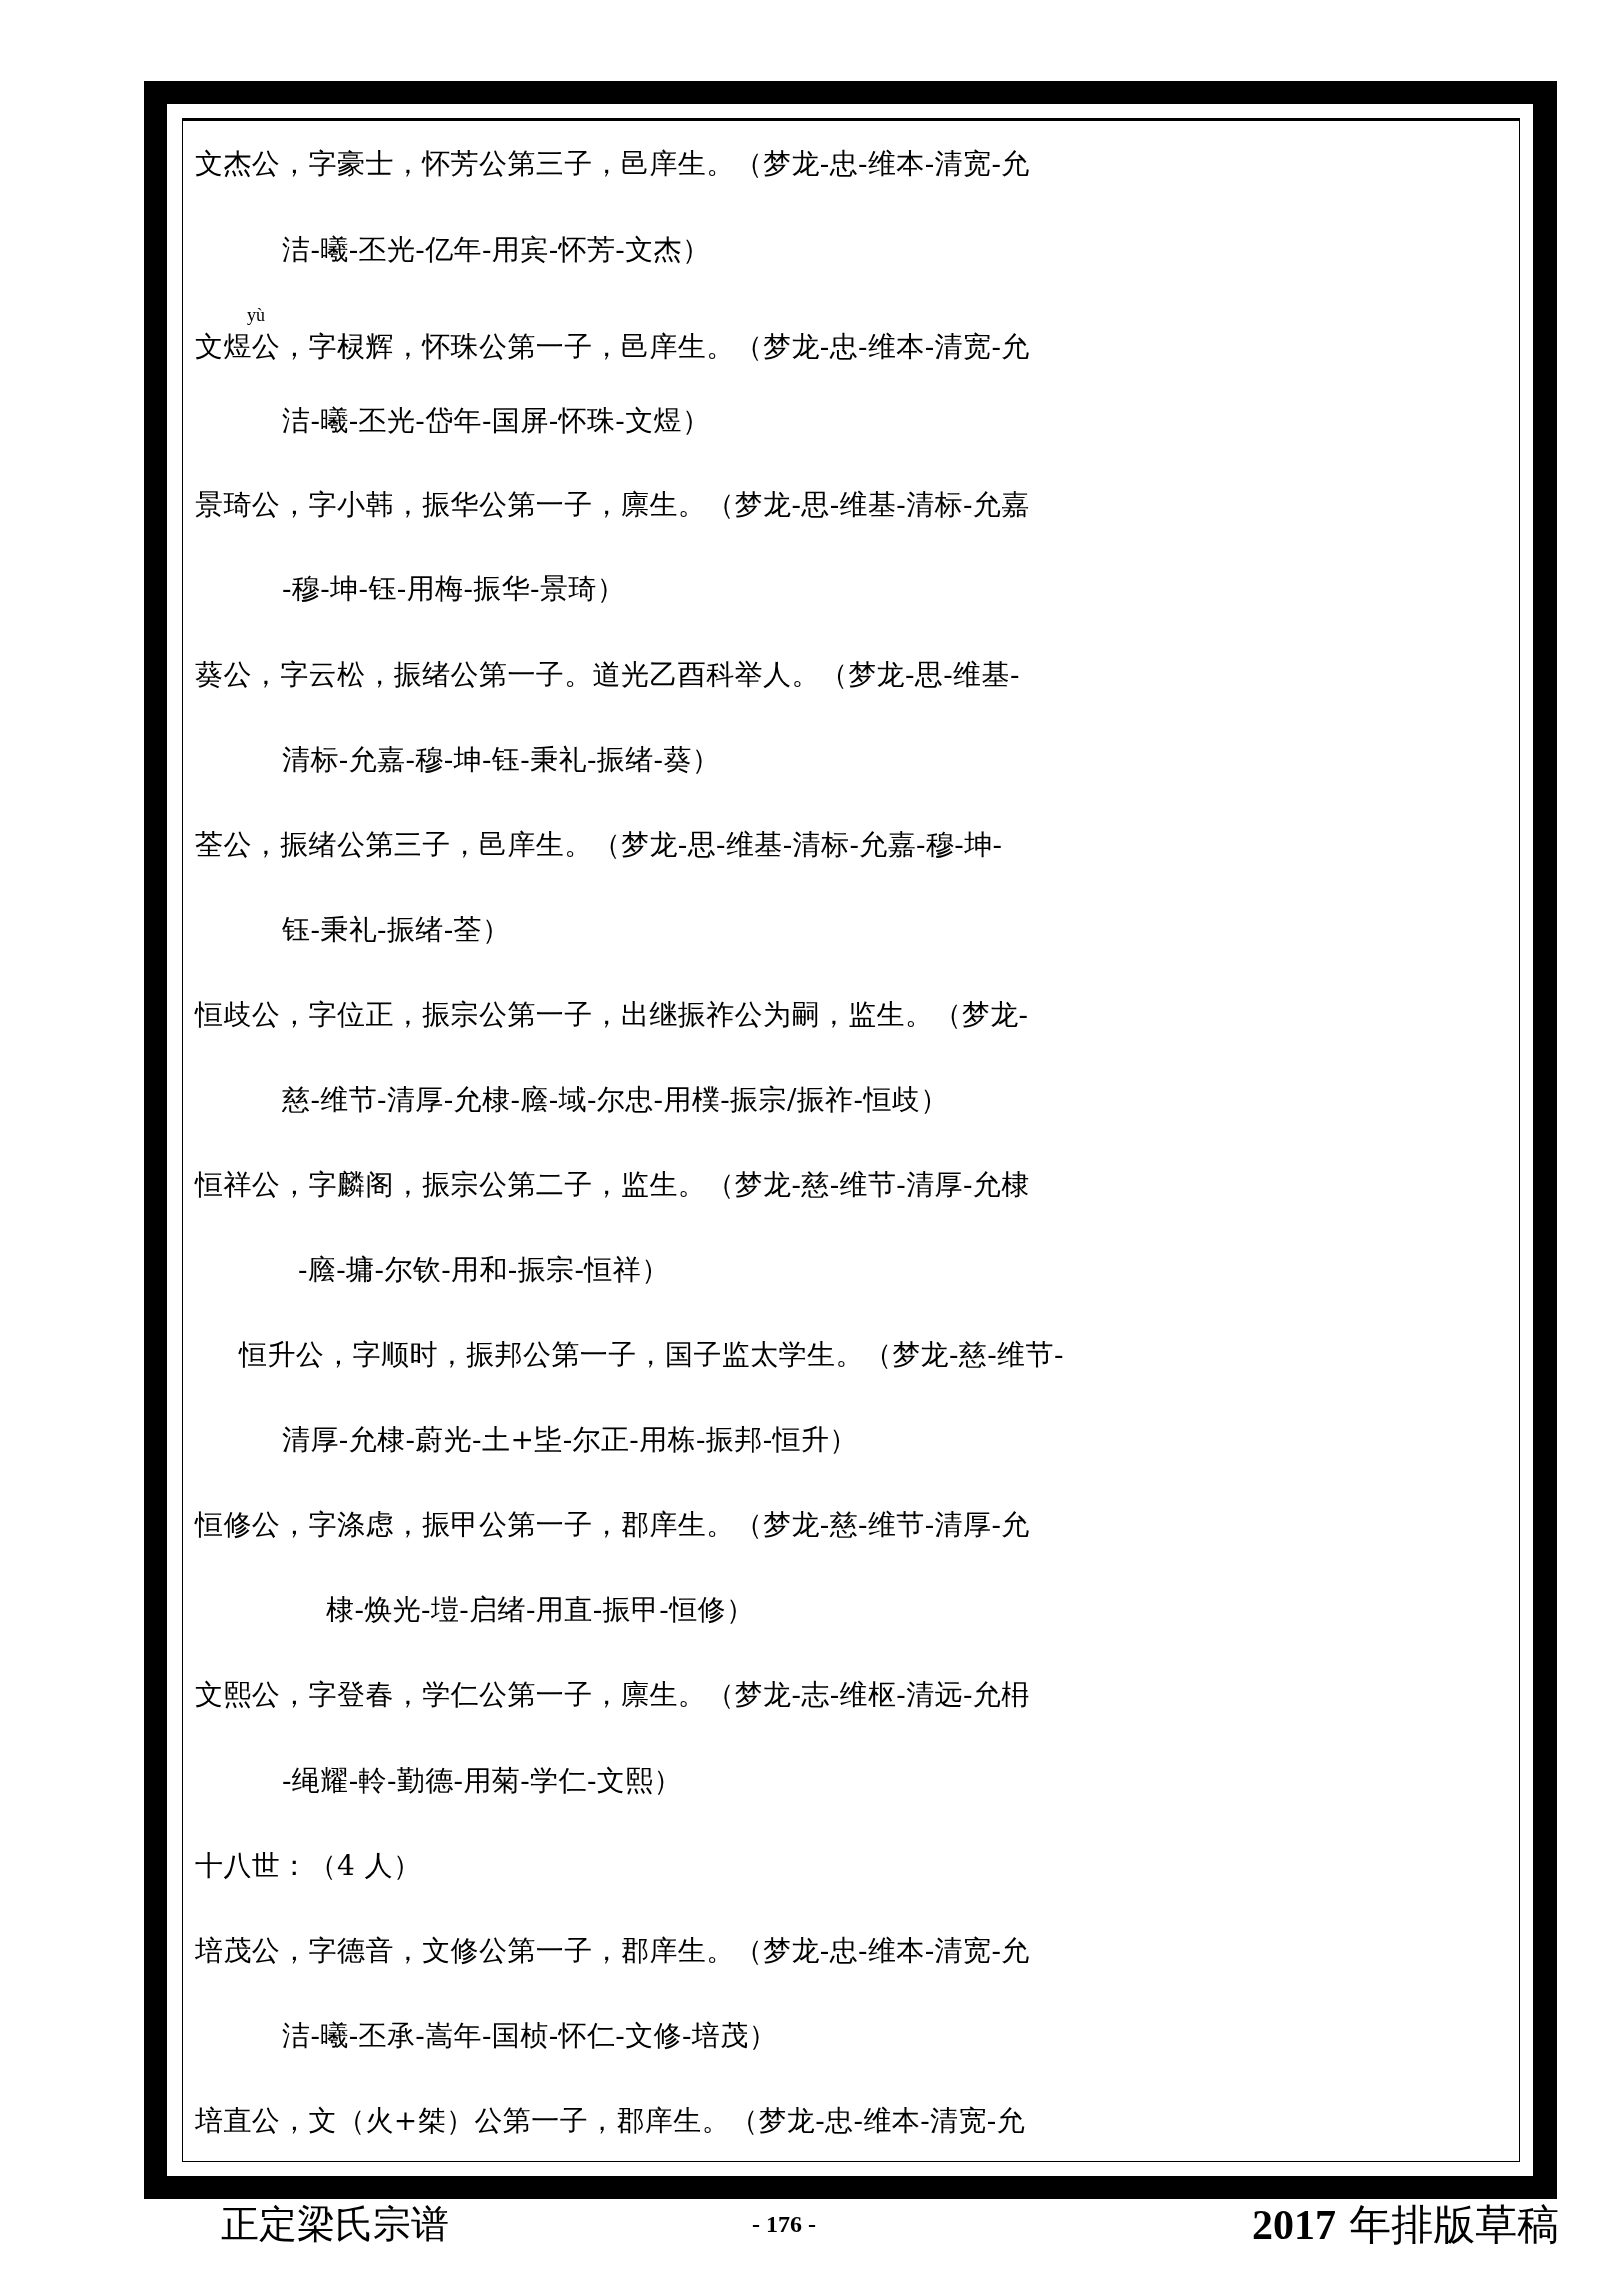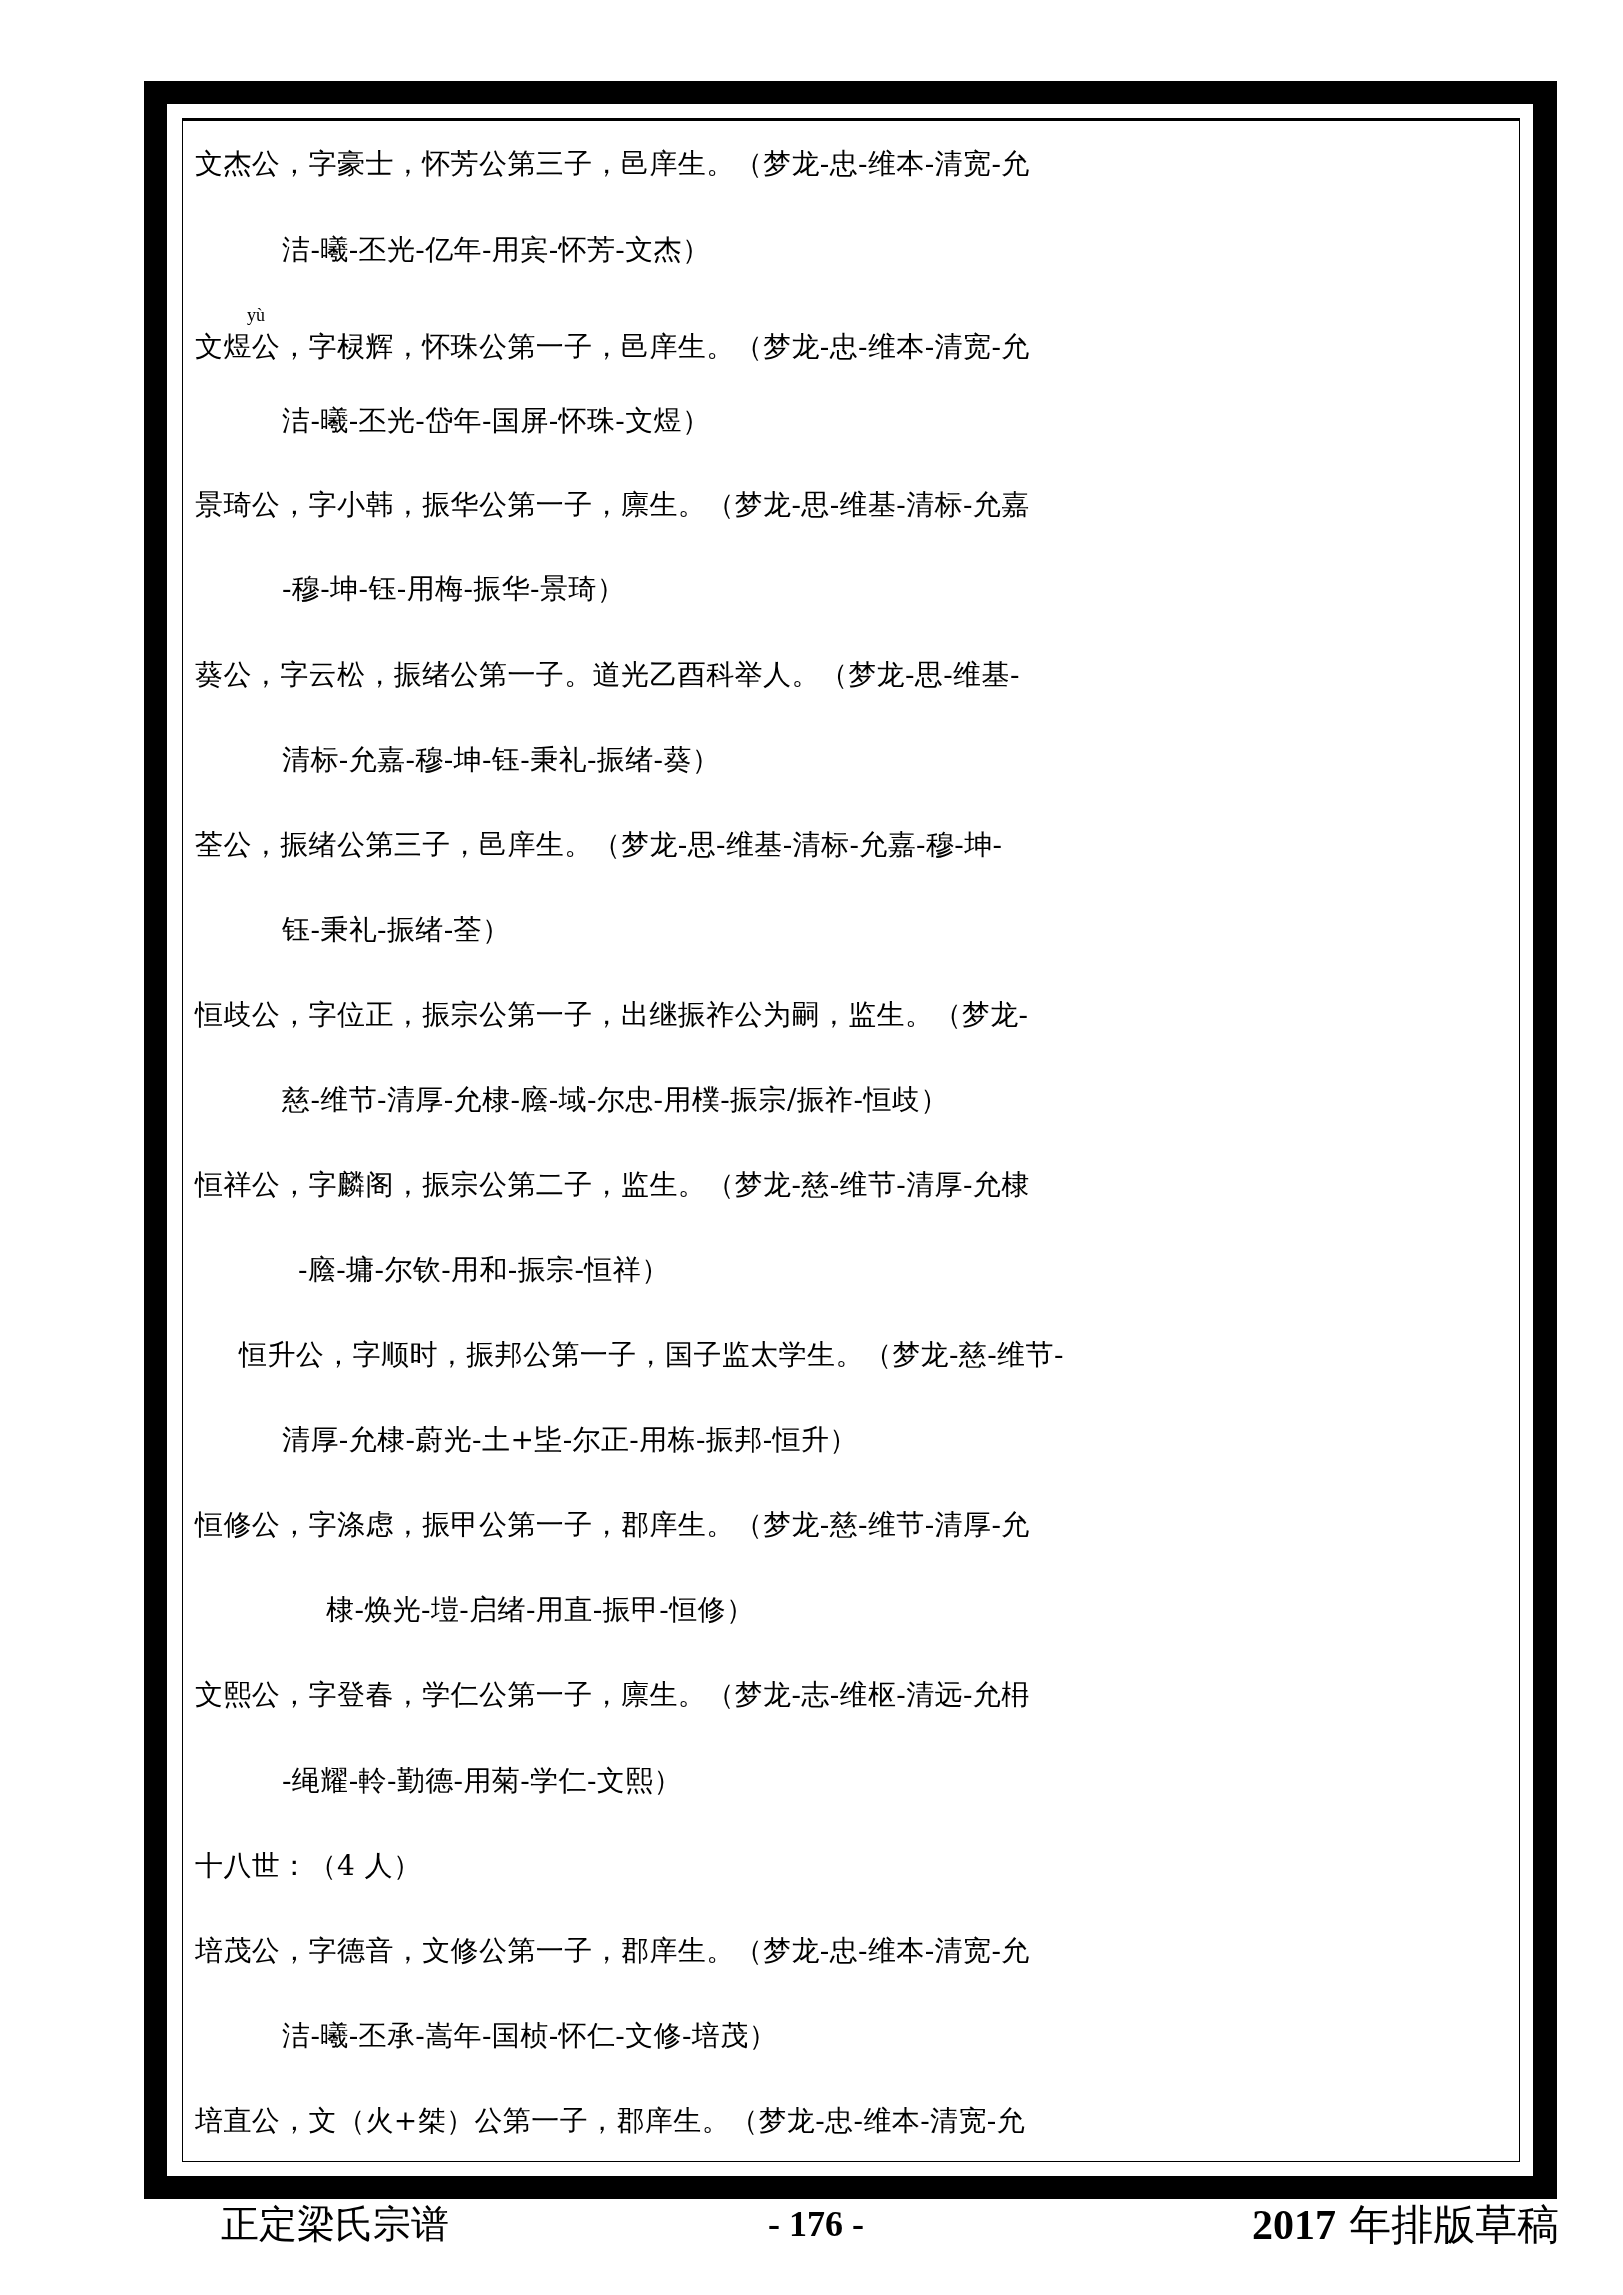--- a/index.html
+++ b/index.html
@@ -67,23 +67,23 @@
     .footer-left {
       position: absolute;
       left: 221px;
       top: 2203px;
       font-size: 38px;
       line-height: 43px;
       white-space: nowrap;
     }
     .footer-center {
       position: absolute;
-      left: 768px;
+      left: 752px;
       top: 2203px;
-      font-size: 36px;
+      font-size: 24px;
       line-height: 43px;
       font-weight: bold;
       font-family: "Liberation Serif", "DejaVu Serif", serif;
       white-space: nowrap;
     }
     .footer-right {
       position: absolute;
       left: 1204px;
       top: 2203px;
       font-size: 42px;

